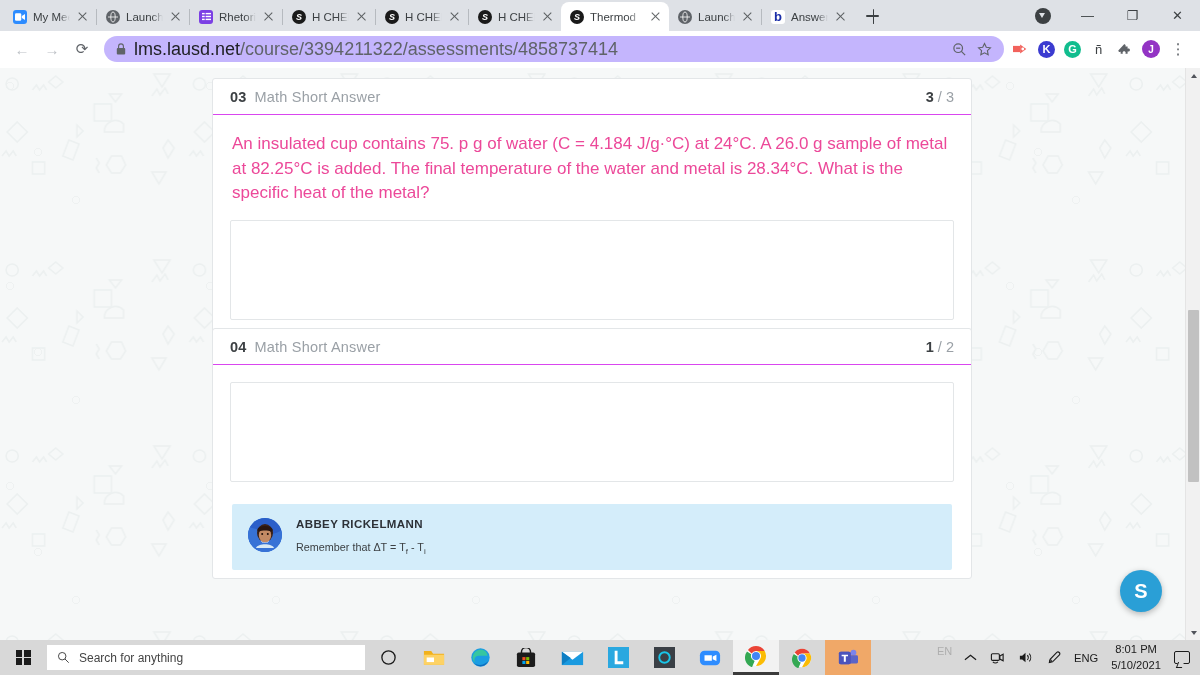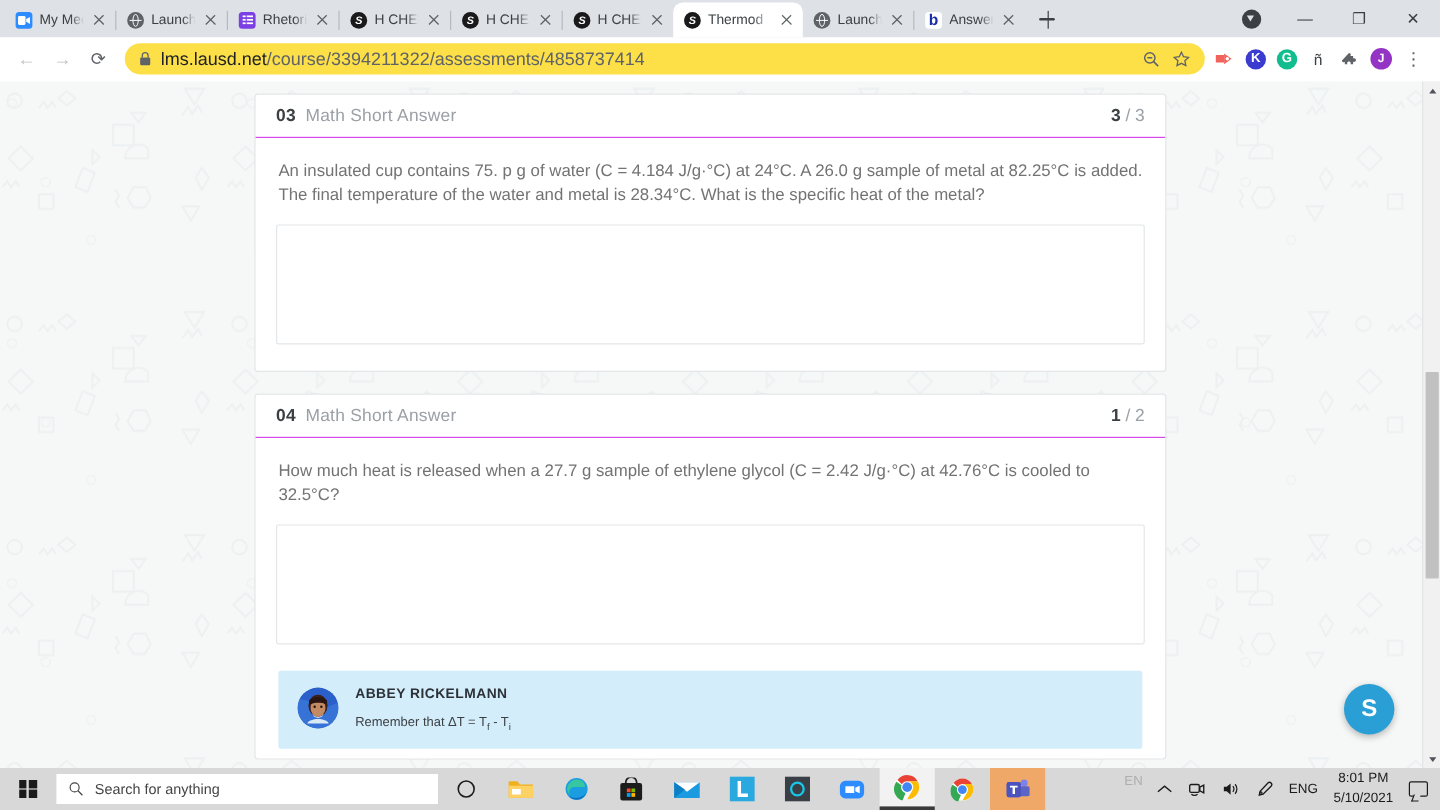--- a/index.html
+++ b/index.html
@@ -60,23 +60,23 @@
   .profcircle { width:16px;height:16px;border-radius:50%;background:#3c4043;position:relative; }
   .profcircle:after{content:"";position:absolute;left:4.5px;top:5px;border-left:3.5px solid transparent;border-right:3.5px solid transparent;border-top:5px solid #dee1e6;}
 
   .toolbar {
     height:37px; background:#ffffff; display:flex; align-items:center;
     padding:0 8px; gap:2px; border-bottom:1px solid #ffffff;
   }
   .navbtn { width:28px;height:28px;display:flex;align-items:center;justify-content:center;color:#5f6368;font-size:15px; }
   .navbtn.dim { color:#bdc1c6; }
   .omnibox {
-    flex:1 1 auto; height:26px; background:#fde047; border-radius:13px;
+    flex:1 1 auto; height:26px; background:#c4b5fd; border-radius:13px;
     display:flex; align-items:center; padding:0 12px; gap:8px; margin:0 6px;
-    font-size:15px; color:#202124; min-width:0;
+    font-size:18px; color:#202124; min-width:0;
   }
   .omnibox .url { white-space:nowrap; overflow:hidden; }
   .omnibox .url .host { color:#202124; }
   .omnibox .url .path { color:#5f6368; }
   .omni-right { display:flex; align-items:center; gap:10px; margin-left:auto; padding-left:10px; }
   .ext-icons { display:flex; align-items:center; gap:9px; padding-right:2px; }
   .ext { width:17px;height:17px;border-radius:50%;display:flex;align-items:center;justify-content:center;font-size:11px;font-weight:bold;color:#fff; }
 
   
   .viewport {
@@ -104,21 +104,21 @@
   .card-head {
     height:36px; border-bottom:1px solid #d946ef; display:flex; align-items:center;
     padding:0 17px;
   }
   .qnum { font-size:14.5px; font-weight:bold; color:#3c4043; letter-spacing:.2px; }
   .qtype { font-size:14.5px; color:#9aa0a6; margin-left:8px; letter-spacing:.2px; }
   .qscore { margin-left:auto; font-size:14.5px; color:#9aa0a6; }
   .qscore b { color:#3c4043; font-weight:bold; }
   .card-body { padding:17px 17px 0 17px; }
   .qtext {
-    font-size:14px; color:#737373; line-height:1.45; padding:0 2px 14px 2px;
+    font-size:17px; color:#ec4899; line-height:1.45; padding:0 2px 14px 2px;
     max-width:726px;
   }
   .answerbox {
     height:100px; border:1px solid #e3e6e8; border-radius:2px; background:#fff;
     margin-bottom:22px;
   }
 
   .comment {
     background:#d4edfa; border-radius:2px; margin:0 2px 8px 2px; padding:14px 16px;
     display:flex; gap:14px; align-items:flex-start;
@@ -372,21 +372,20 @@
               <div class="answerbox"></div>
             </div>
           </div>
           <div class="card" style="top: 260px;">
             <div class="card-head">
               <span class="qnum">04</span>
               <span class="qtype">Math Short Answer</span>
               <span class="qscore"><b>1</b> / <span>2</span></span>
             </div>
             <div class="card-body">
-              <div class="qtext">How much heat is released when a  27.7 g sample of ethylene glycol (C = 2.42 J/g·°C) at 42.76°C is cooled to 32.5°C?</div>
               <div class="answerbox"></div>
               <div class="comment">
                 <div class="avatar"><svg width="34" height="34" viewBox="0 0 34 34">
                     <circle cx="17" cy="17" r="17" fill="#2b5fc9"></circle>
                     <path d="M0 8c6 4 12 2 17 6s10 2 17-2v22H0z" fill="#3f7fe0" opacity=".6"></path>
                     <ellipse cx="17" cy="15" rx="8" ry="9" fill="#3b2118"></ellipse>
                     <ellipse cx="17" cy="17" rx="6.2" ry="7.4" fill="#c38a64"></ellipse>
                     <path d="M9.5 11c2-4 13-4 15 0 .6 2-1 3-2 2.4-2-1.2-9-1.2-11 .2-1 .6-2.4-.6-2-2.6z" fill="#2a1610"></path>
                     <path d="M12.8 22.8c2.6 2.4 5.8 2.4 8.4 0-1 3-7.4 3-8.4 0z" fill="#fff"></path>
                     <ellipse cx="14.2" cy="16" rx="1" ry="1.1" fill="#201009"></ellipse>

